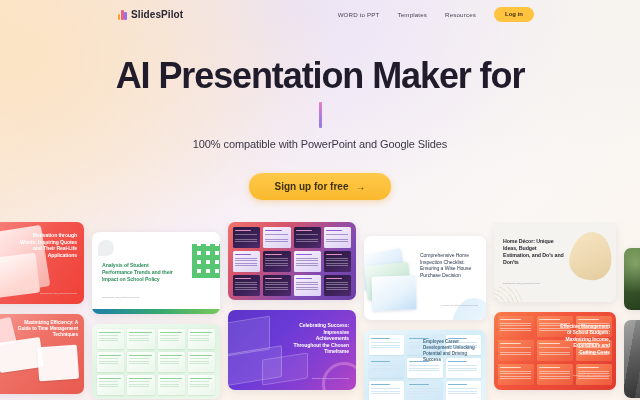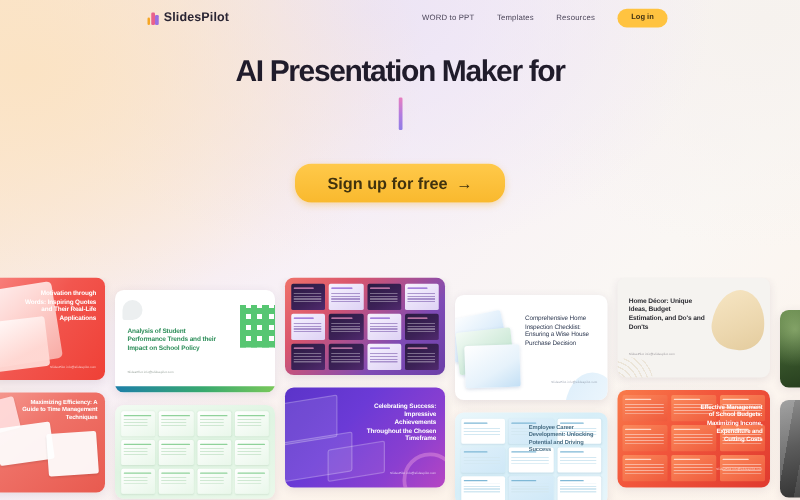--- a/index.html
+++ b/index.html
@@ -45,38 +45,38 @@
   .login-btn {
     background: #ffc340; color: #3d2f12;
     font-size: 6px; font-weight: 700;
     border: none; border-radius: 10px;
     padding: 4.5px 11px; cursor: pointer; white-space: nowrap;
   }
 
   
   .hero { position: absolute; top: 44px; left: 0; right: 0; text-align: center; }
   .headline {
-    font-size: 24px; font-weight: 800; color: #201c2b;
-    letter-spacing: -1.1px; line-height: 1.15; white-space: nowrap;
+    font-size: 36px; font-weight: 800; color: #201c2b;
+    letter-spacing: -1.1px; line-height: 1.15; white-space: nowrap; margin-top: 11px;
   }
   .typeline {
     height: 34px; display: flex; align-items: center; justify-content: center;
     margin-top: 2px;
   }
   .caret {
     width: 3px; height: 26px; border-radius: 1px;
     background: linear-gradient(180deg,#e77ec0 0%, #b07ce0 55%, #8f7de6 100%);
   }
   .subtitle {
     margin-top: 6px; font-size: 11px; color: #3b3646; letter-spacing: -.1px;
   }
   .cta-wrap { margin-top: 23px; display: flex; justify-content: center; }
   .cta-btn {
     background: linear-gradient(180deg,#ffc94a 0%, #f9b92e 100%);
-    color: #40320e; font-size: 13px; font-weight: 700;
+    color: #40320e; font-size: 10px; font-weight: 700;
     border: none; border-radius: 13px;
     padding: 8px 26px; cursor: pointer;
     display: inline-flex; align-items: center; gap: 7px;
     box-shadow: 0 2px 6px rgba(240,170,40,.35);
     white-space: nowrap;
   }
 
   
   .gallery {
     position: absolute; top: 222px; left: 0; right: 0; bottom: 0;
@@ -348,20 +348,21 @@
     <button class="login-btn">Log in</button>
   </nav>
 </div>
 
 <div class="hero">
   <h1 class="headline">AI Presentation Maker for</h1>
   <div class="typeline">
     <span></span>
     <span class="caret"></span>
   </div>
+  <p class="subtitle">100% compatible with PowerPoint and Google Slides</p>
   <div class="cta-wrap">
     <button class="cta-btn">
       <span>Sign up for free</span>
       <span>→</span>
     </button>
   </div>
 </div>
 
 <div class="gallery">
 

